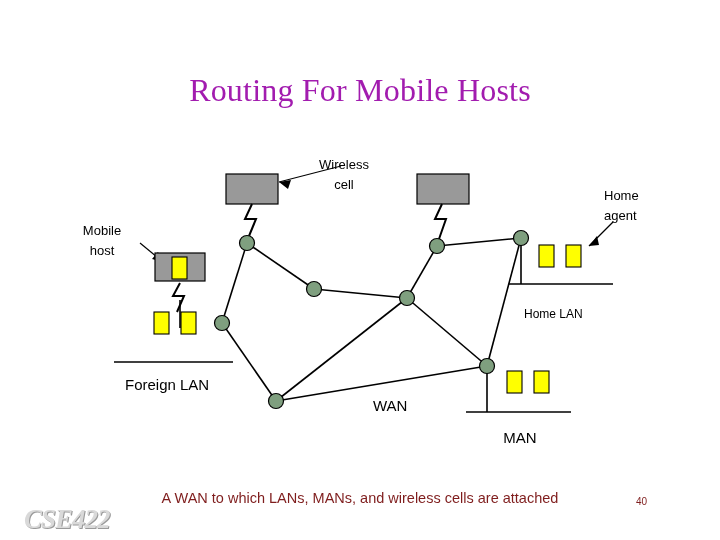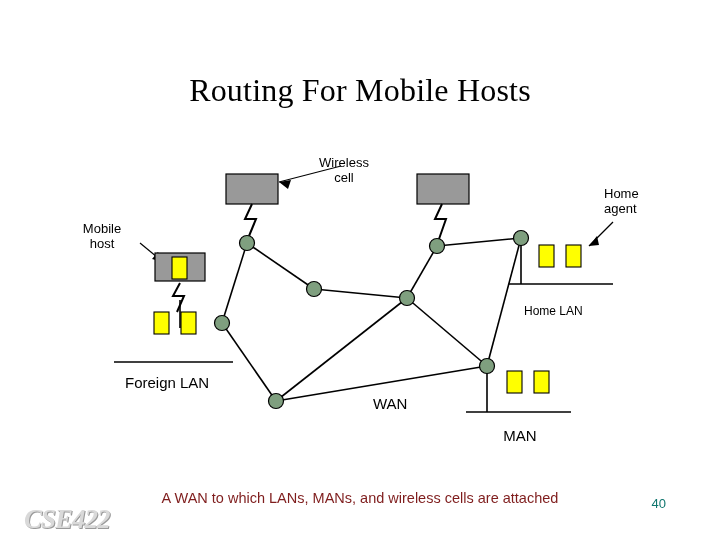--- a/index.html
+++ b/index.html
@@ -21,49 +21,49 @@
     height: 540px;
   }
   #title {
     position: absolute;
     left: 0;
     top: 72px;
     width: 720px;
     text-align: center;
     font-family: "Liberation Serif", serif;
     font-size: 32px;
-    color: #000000;
+    color: #a21caf;
     letter-spacing: 0.2px;
   }
   .lbl {
     position: absolute;
     font-family: "Liberation Sans", sans-serif;
     font-size: 13px;
     color: #000000;
-    line-height: 15px;
+    line-height: 20px;
     white-space: pre;
   }
   .lbl.center { text-align: center; }
   #caption {
     position: absolute;
     left: 0;
     top: 490px;
     width: 720px;
     text-align: center;
     font-size: 14.5px;
     color: #7f1d1d;
   }
   #pagenum {
     position: absolute;
     left: 636px;
     top: 496px;
     width: 30px;
-    text-align: right;
-    font-size: 13px;
-    color: #0f766e;
+    text-align: left;
+    font-size: 10px;
+    color: #7f1d1d;
   }
   #logo {
     position: absolute;
     left: 24px;
     top: 504px;
     font-family: "Liberation Serif", serif;
     font-weight: bold;
     font-style: italic;
     font-size: 27px;
     color: #d9d9d9;

